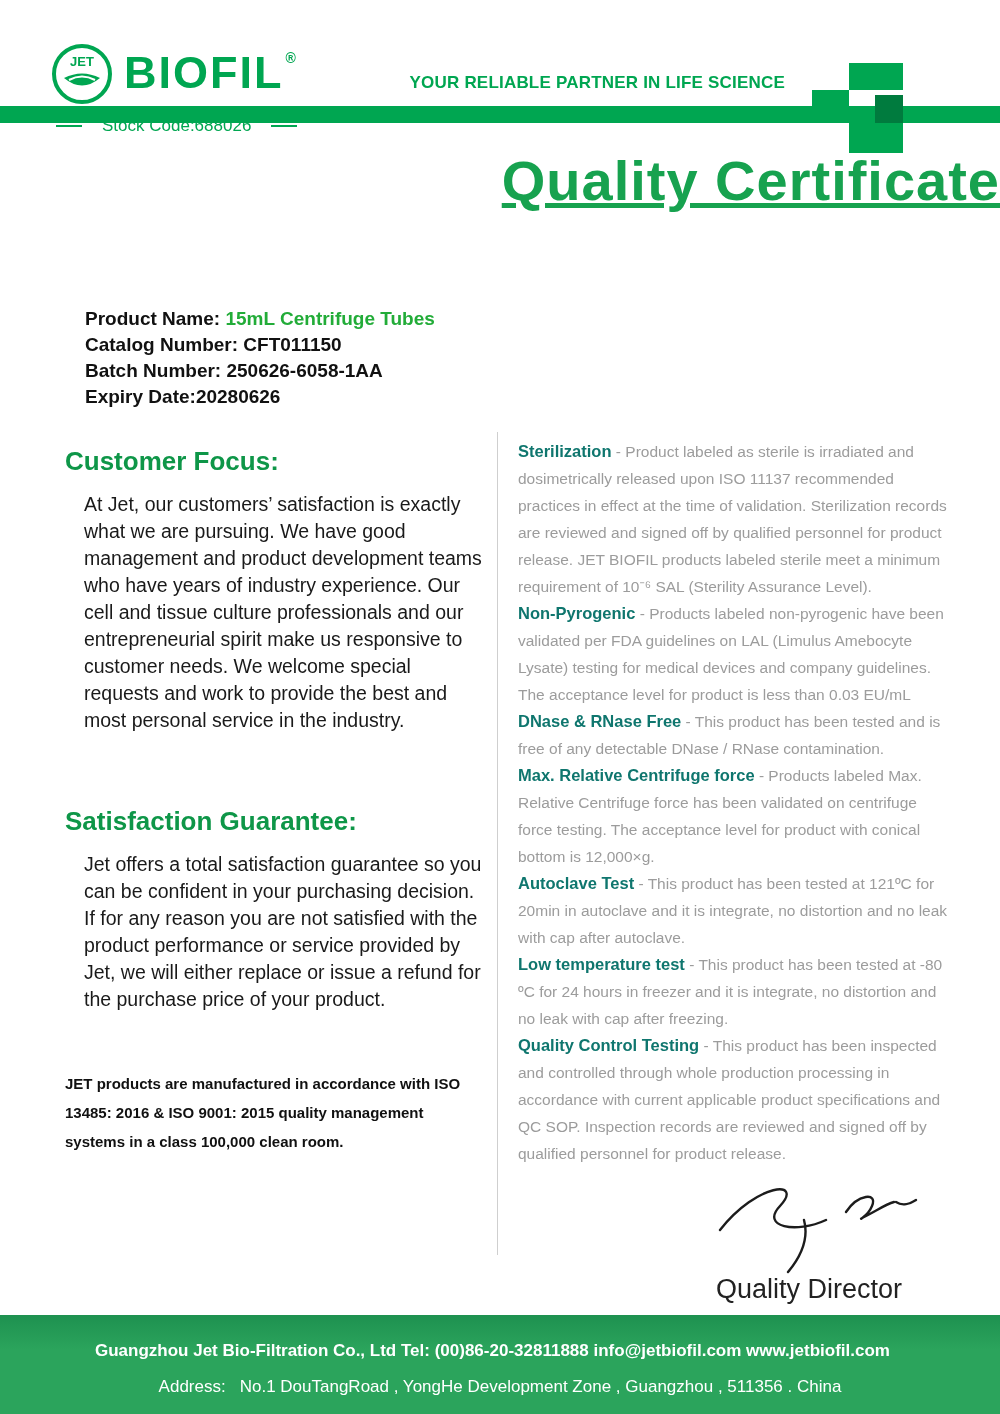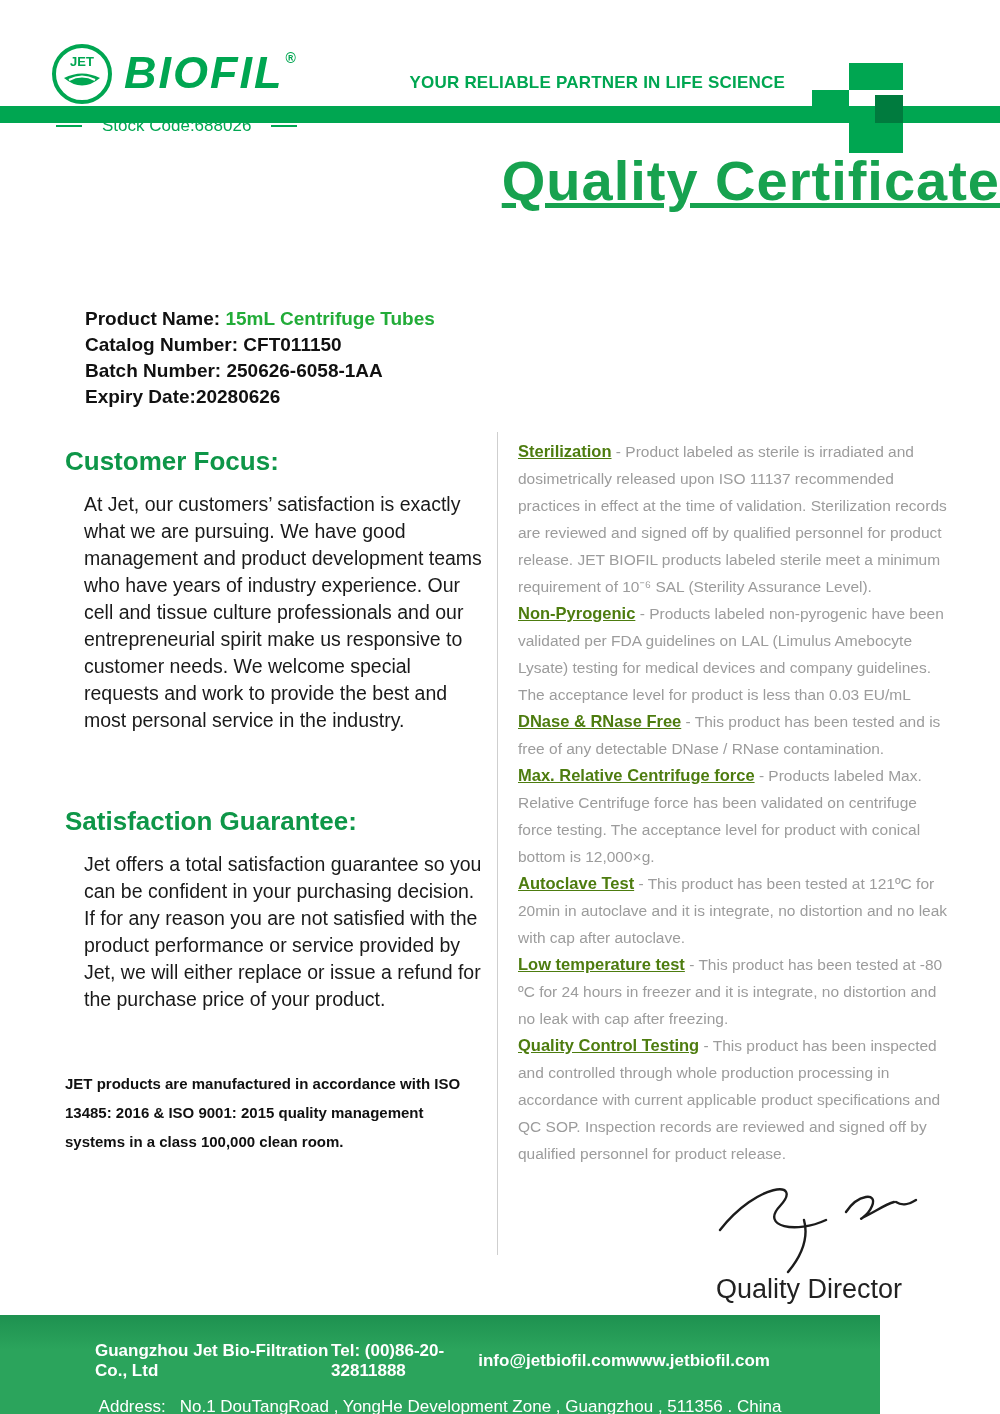--- a/index.html
+++ b/index.html
@@ -7,21 +7,21 @@
   body {
     width:1000px; height:1414px; position:relative; overflow:hidden;
     font-family:"Liberation Sans", sans-serif; color:#1a1a1a;
   }
 
   
   .logo-block { position:absolute; top:10px; left:50px; }
   .logo-row { display:flex; align-items:flex-start; gap:10px;margin-top:32px; }
   .logo-circle { width:64px; height:64px; }
   .biofil-wrap { display:flex; align-items:flex-start; margin-top:8px; }
-  .biofil { font-size:45px; font-weight:bold; color:#00A651; letter-spacing:2px; line-height:1;font-style:italic; }
+  .biofil { font-size:45px; font-weight:bold; color:#00A651; letter-spacing:2px; line-height:1; }
   .reg { font-size:14px; color:#00A651; font-weight:bold; margin-left:2px; }
   .stock-code { display:flex; align-items:center; gap:20px; color:#00A651; font-size:17px; margin-top:10px; margin-left:6px; }
   .stock-line { width:26px; height:2px; background:#00A651; }
 
   .tagline { position:absolute; top:73px; right:215px; color:#00A651; font-weight:bold; font-size:17px; letter-spacing:.2px; }
 
   .green-bar { position:absolute; top:106px; left:0; width:1000px; height:17px; background:#00A651; }
   .sq { position:absolute; }
   .sq-a { left:849px; top:63px;  width:54px; height:27px; background:#00A651; }
   .sq-b { left:812px; top:90px;  width:37px; height:33px; background:#00A651; }
@@ -43,30 +43,30 @@
   .h-green { color:#0E9648; font-size:26px; font-weight:bold; margin-bottom:14px; }
   .body-text { font-size:19.5px; line-height:27px; color:#1a1a1a;margin-left:19px; }
   .gap-1 { margin-bottom:72px; }
   .gap-2 { margin-bottom:56px; }
   .iso-statement { font-size:15px; font-weight:bold; line-height:29px; color:#111; }
 
   .divider { position:absolute; left:497px; top:432px; width:1px; height:823px; background:#cfcfcf; }
 
   .col-right { position:absolute; left:518px; top:438px; width:430px; }
   .r-item { font-size:15.5px; line-height:27px; }
-  .r-title { font-weight:bold; color:#4d7c0f; font-size:16.5px;text-decoration:underline; }
+  .r-title { font-weight:bold; color:#0f766e; font-size:16.5px; }
   .r-body { color:#9C9C9C; }
 
   
   .signature { position:absolute; left:700px; top:1178px; width:240px; }
   .sig-label { font-family:Liberation Sans, sans-serif; font-size:27px; color:#222; padding-left:16px; margin-top:-4px; }
 
   
   .footer {
-    position:absolute; left:0; bottom:0; width:880px; height:99px;
+    position:absolute; left:0; bottom:0; width:1000px; height:99px;
     background:linear-gradient(#1E9150, #2BA45C 35%); color:#fff;
   }
   .footer-row1 {
     display:flex; justify-content:space-between; align-items:center;
     padding:26px 110px 0 95px; font-size:17px; font-weight:bold;
   }
   .footer-row2 { text-align:center; margin-top:16px; font-size:17px; font-weight:normal; }
   .addr-label { margin-right:14px; }
 </style>
 </head>

